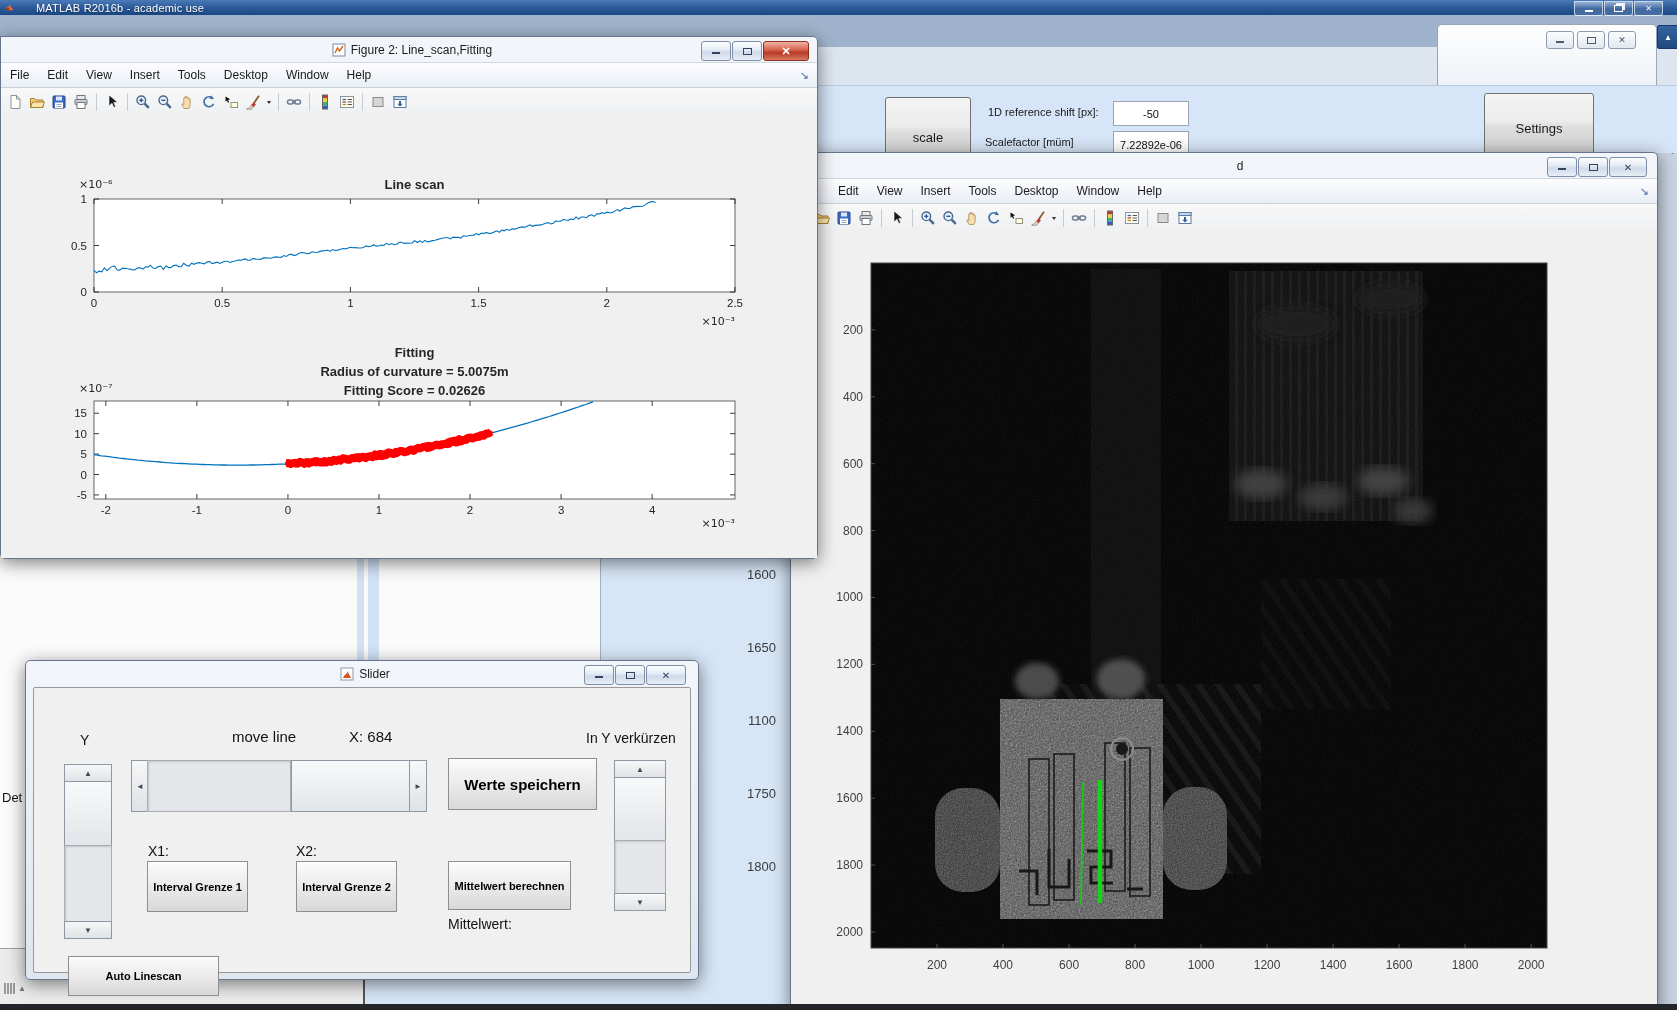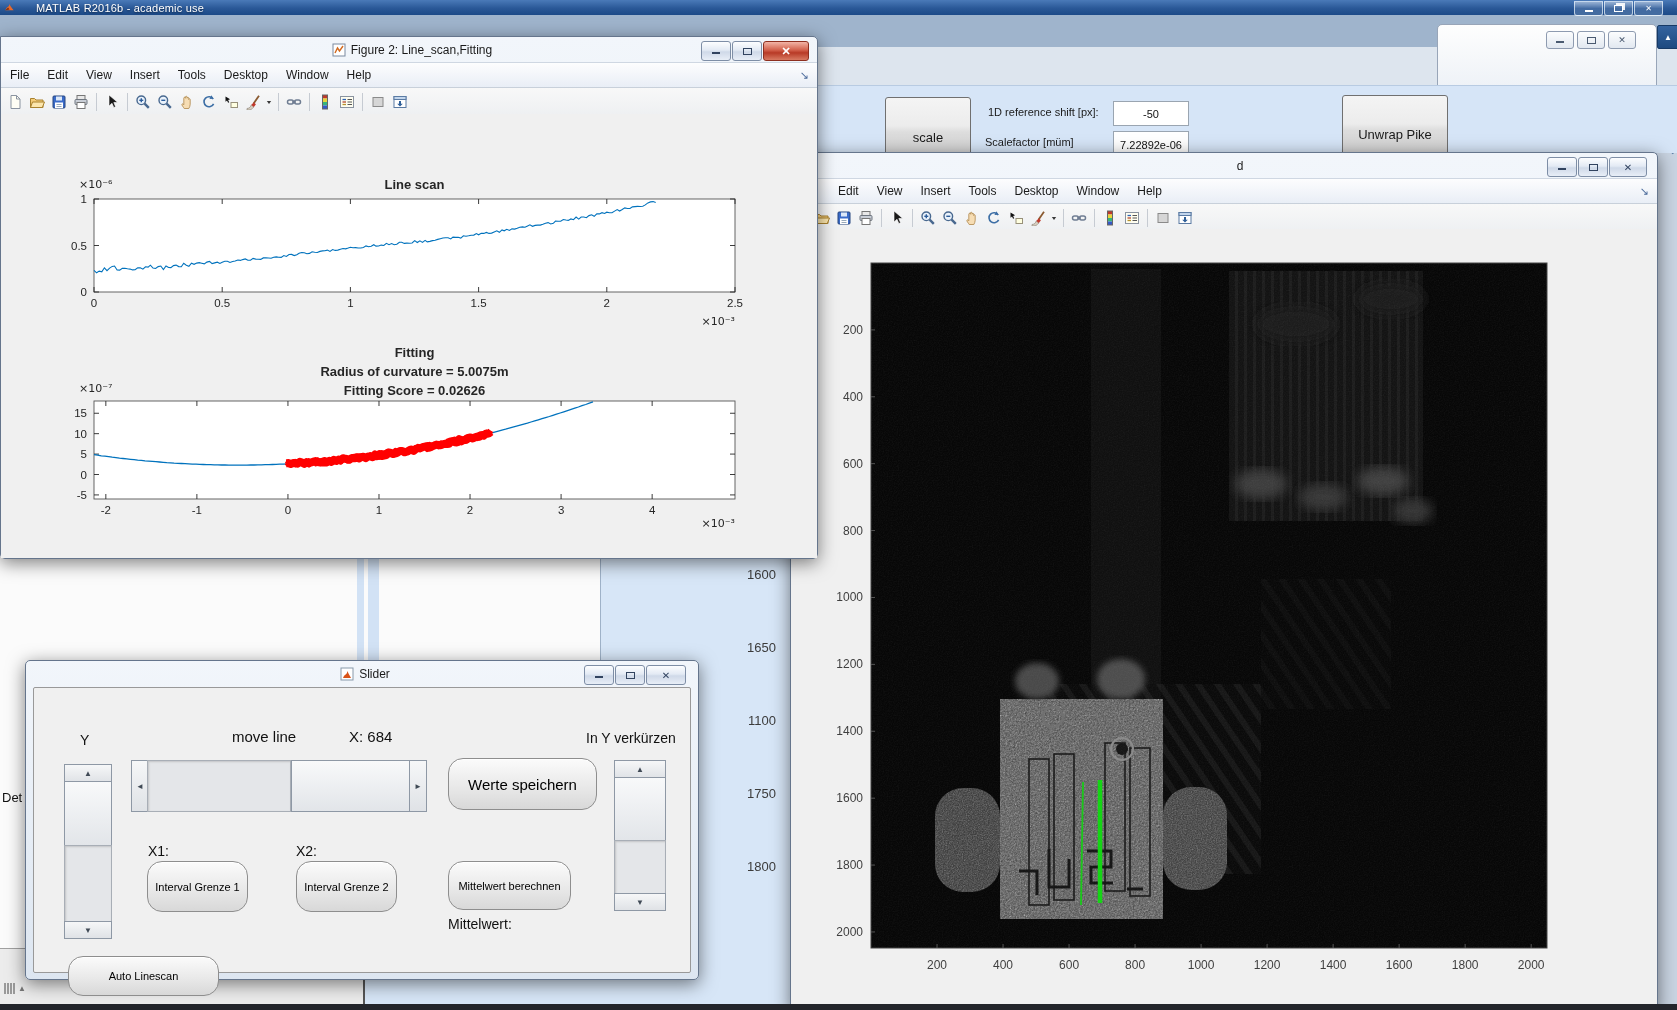--- a/index.html
+++ b/index.html
@@ -58,21 +58,21 @@
   .toolbar{height:27px;background:linear-gradient(#f8f8f8,#eef0f2);border-bottom:1px solid #c9cdd2;display:flex;align-items:center;}
   .tb-icon{width:22px;height:20px;display:flex;align-items:center;justify-content:center;}
   .tb-icon svg{width:16px;height:16px;}
   .tb-icon.narrow{width:10px;}
   .tb-sep{width:1px;height:18px;background:#c6cbd2;margin:0 4px;}
   .canvas{position:absolute;left:0;right:0;bottom:0;background:#f0f0f0;}
   
   #slider-win{left:25px;top:660px;width:672px;height:318px;z-index:40;border-radius:5px;}
   #slider-inner{position:absolute;left:7px;top:26px;right:7px;bottom:6px;background:#f0f0f0;border:1px solid #999;border-radius:2px;}
   .mlabel{position:absolute;font-size:14px;color:#111;}
-  .matbtn{position:absolute;border:1px solid #8e8e8e;border-radius:15px;background:linear-gradient(#fbfbfb,#e9e9e9 55%,#d8d8d8);display:flex;align-items:center;justify-content:center;color:#000;box-shadow:inset 0 1px 0 #fff;}
+  .matbtn{position:absolute;border:1px solid #8e8e8e;border-radius:0;background:linear-gradient(#fbfbfb,#e9e9e9 55%,#d8d8d8);display:flex;align-items:center;justify-content:center;color:#000;box-shadow:inset 0 1px 0 #fff;font-weight:bold;}
   .sl-btn{position:absolute;border:1px solid #8e98a5;background:linear-gradient(#f6f7f8,#dfe2e6);display:flex;align-items:center;justify-content:center;font-size:8px;color:#404a56;}
   .sl-trough{position:absolute;background:#e4e6e9;border:1px solid #a8aeb6;box-shadow:inset 1px 1px 2px rgba(0,0,0,.15);}
   .sl-thumb{position:absolute;background:linear-gradient(#f8f9fa,#e2e5e9);border:1px solid #8e98a5;}
   
   text{font-family:"Liberation Sans",sans-serif;}
   .mult{font-family:"DejaVu Sans",sans-serif;}
 </style>
 </head>
 <body>
 
@@ -123,22 +123,22 @@
       <span style="margin-top:16px">scale</span>
     </div>
   <div class="panel-label" style="left:988px;top:106px;">1D reference shift [px]:</div>
   <div class="panel-field" style="left:1113px;top:101px;width:74px;height:23px;">
       <span>-50</span>
     </div>
   <div class="panel-label" style="left:985px;top:136px;">Scalefactor [müm]</div>
   <div class="panel-field" style="left:1113px;top:131px;width:74px;height:26px;">
       <span>7.22892e-06</span>
     </div>
-  <div class="w7btn" style="left:1342px;top:95px;width:104px;height:62px;align-items:center;">
-      <span style="margin-top:14px">Unwrap Pike</span>
+  <div class="w7btn" style="left:1484px;top:93px;width:108px;height:60px;align-items:center;">
+      <span style="margin-top:8px">Settings</span>
     </div>
 
   <div class="abs" id="left-white"></div>
   <div class="abs blue-strip" style="left:357px;width:7px;"></div>
   <div class="abs blue-strip" style="left:368px;width:11px;"></div>
   <div class="abs" id="numbers-col">
       <div class="bg-row" style="top: 11px;">1600</div>
       <div class="bg-row" style="top: 84px;">1650</div>
       <div class="bg-row" style="top: 157px;">1100</div>
       <div class="bg-row" style="top: 230px;">1750</div>

